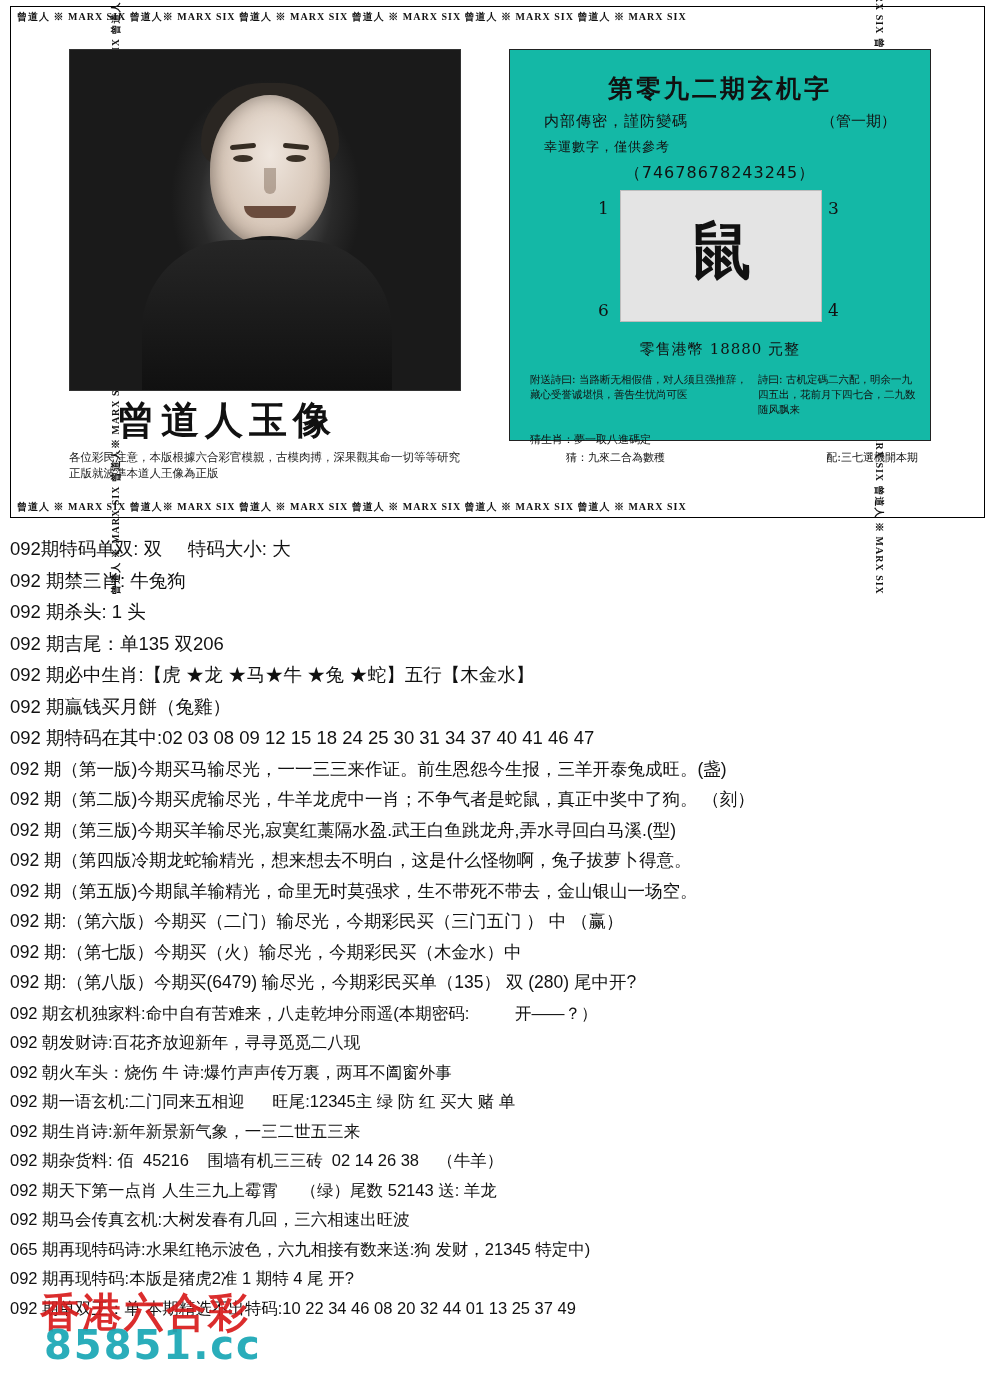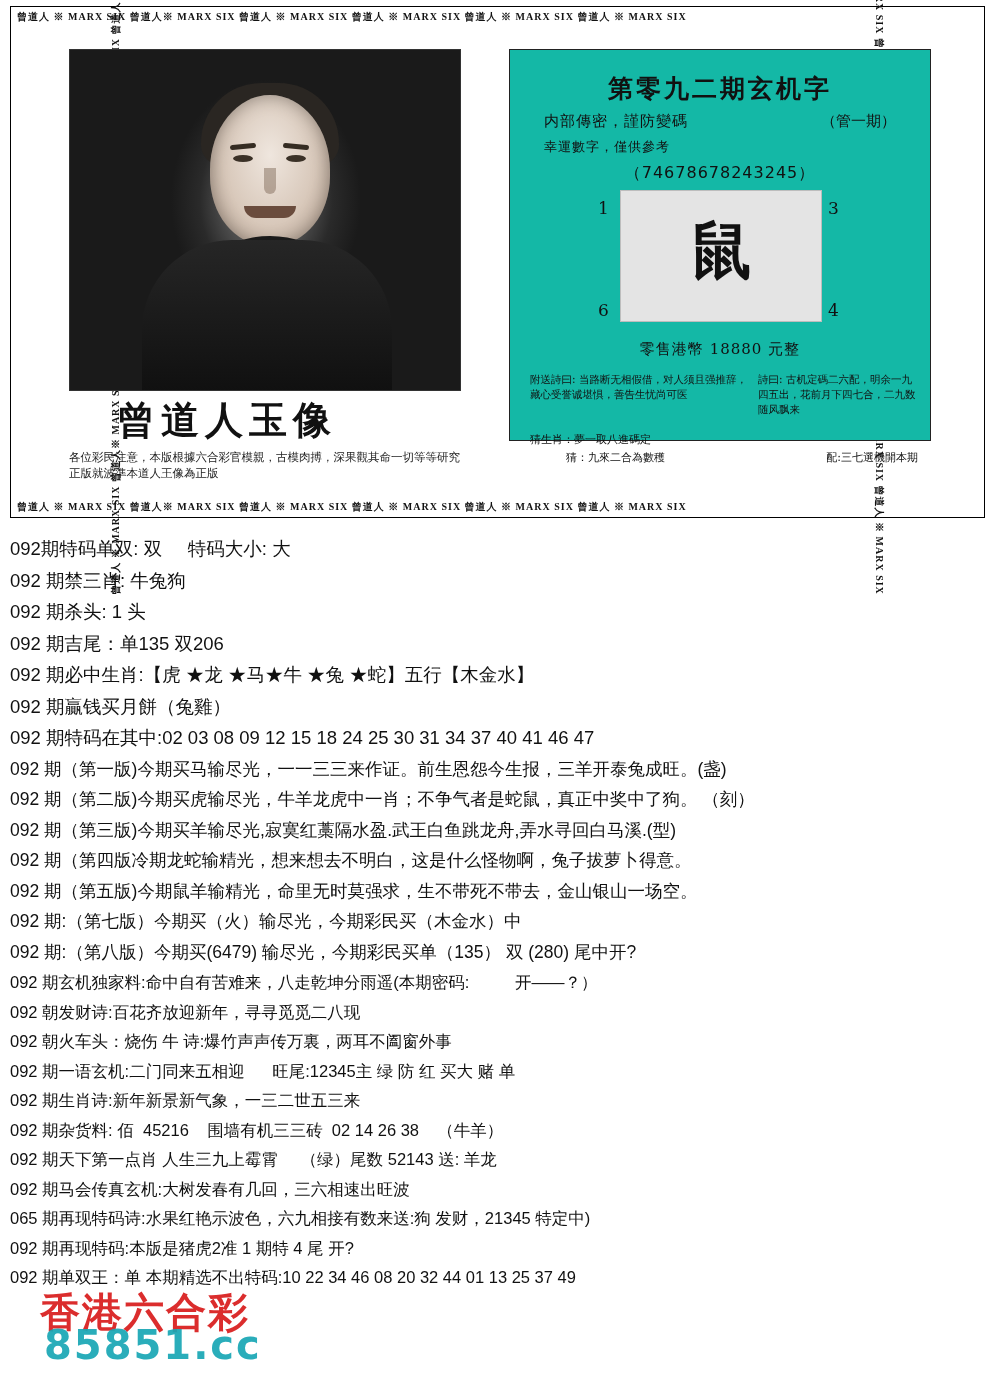--- a/index.html
+++ b/index.html
@@ -136,20 +136,21 @@
   <div class="line big">092 期杀头: 1 头</div>
   <div class="line big">092 期吉尾：单135 双206</div>
   <div class="line big">092 期必中生肖:【虎 ★龙 ★马★牛 ★兔 ★蛇】五行【木金水】</div>
   <div class="line big">092 期贏钱买月餅（兔雞）</div>
   <div class="line big">092 期特码在其中:02 03 08 09 12 15 18 24 25 30 31 34 37 40 41 46 47</div>
   <div class="line">092 期（第一版)今期买马输尽光，一一三三来作证。前生恩怨今生报，三羊开泰兔成旺。(盏)</div>
   <div class="line">092 期（第二版)今期买虎输尽光，牛羊龙虎中一肖；不争气者是蛇鼠，真正中奖中了狗。 （刻）</div>
   <div class="line">092 期（第三版)今期买羊输尽光,寂寞红藁隔水盈.武王白鱼跳龙舟,弄水寻回白马溪.(型)</div>
   <div class="line">092 期（第四版冷期龙蛇输精光，想来想去不明白，这是什么怪物啊，兔子拔萝卜得意。</div>
   <div class="line">092 期（第五版)今期鼠羊输精光，命里无时莫强求，生不带死不带去，金山银山一场空。</div>
+  <div class="line">092 期:（第六版）今期买（二门）输尽光，今期彩民买（三门五门 ） 中 （赢）</div>
   <div class="line">092 期:（第七版）今期买（火）输尽光，今期彩民买（木金水）中</div>
   <div class="line">092 期:（第八版）今期买(6479) 输尽光，今期彩民买单（135） 双 (280) 尾中开?</div>
   <div class="line sm">092 期玄机独家料:命中自有苦难来，八走乾坤分雨遥(本期密码:          开——？）</div>
   <div class="line sm">092 朝发财诗:百花齐放迎新年，寻寻觅觅二八现</div>
   <div class="line sm">092 朝火车头：烧伤 牛 诗:爆竹声声传万裏，两耳不阖窗外事</div>
   <div class="line sm">092 期一语玄机:二门同来五相迎      旺尾:12345主 绿 防 红 买大 赌 单</div>
   <div class="line sm">092 期生肖诗:新年新景新气象，一三二世五三来</div>
   <div class="line sm">092 期杂货料: 佰  45216    围墙有机三三砖  02 14 26 38    （牛羊）</div>
   <div class="line sm">092 期天下第一点肖 人生三九上霉霄     （绿）尾数 52143 送: 羊龙</div>
   <div class="line sm">092 期马会传真玄机:大树发春有几回，三六相速出旺波</div>

